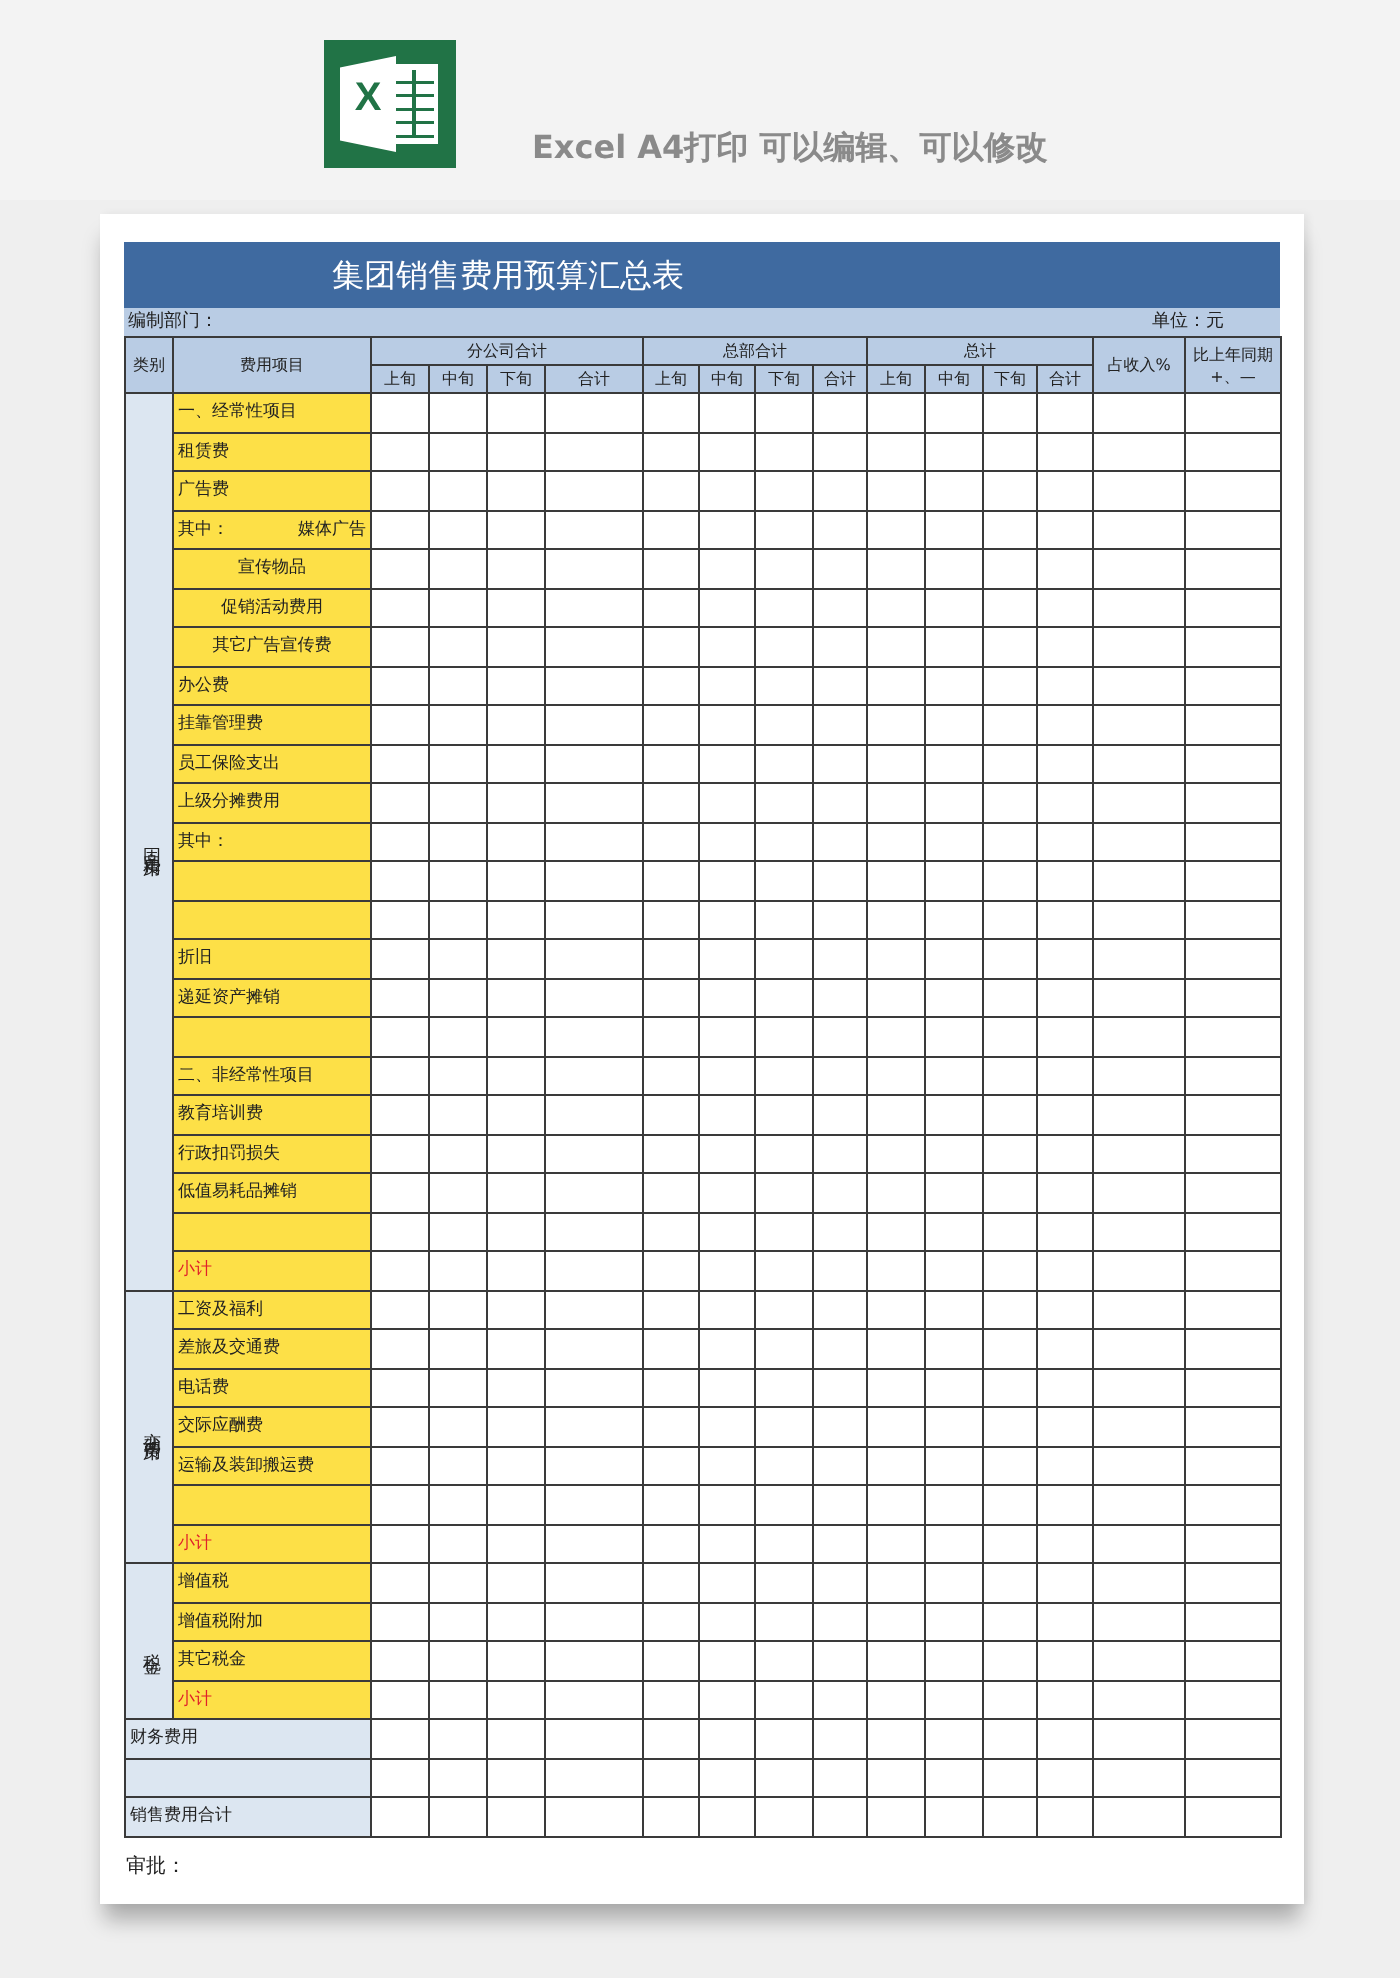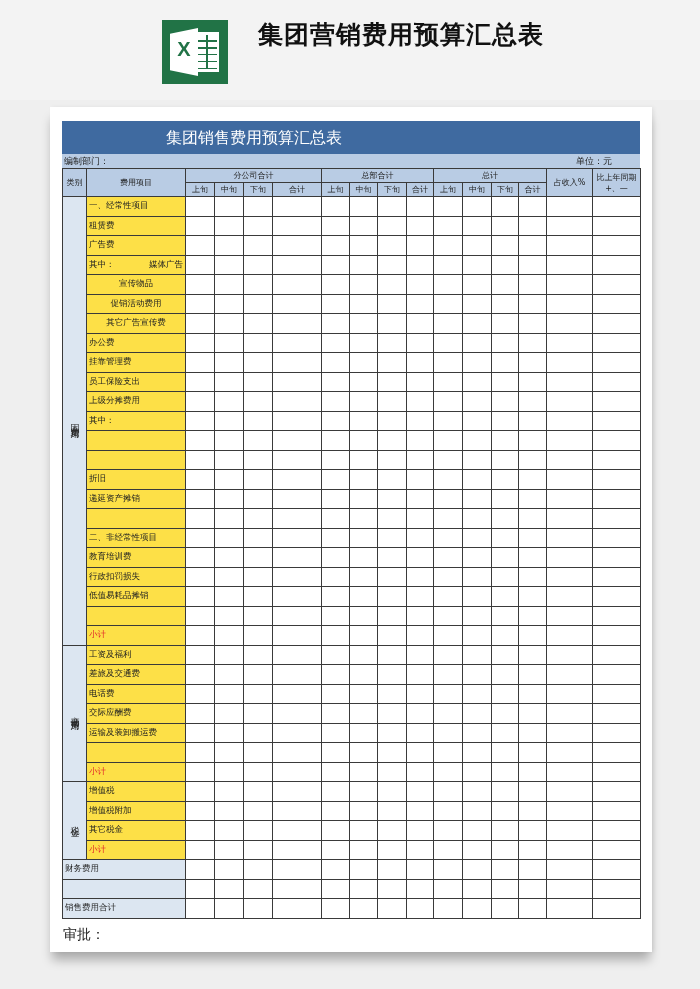--- a/index.html
+++ b/index.html
@@ -36,34 +36,34 @@
   table.grid td { border:1px solid #3a3a3a; padding:0 2px; height:18.5px; overflow:hidden; white-space:nowrap; }
   table.grid thead td { height:13px; background:#b9cce4; text-align:center; font-size:8px; padding:0; }
   table.grid thead td.tall { height:27px; }
   td.cat { background:#dce6f1; text-align:center; vertical-align:middle; writing-mode:vertical-rl; text-orientation:upright;
     font-size:9px; letter-spacing:2px; }
   td.item { background:#fde047; }
   td.item.right { text-align:center; }
   td.item.red { color:#e0202a; }
   td.val { background:#fff; }
   td.wide { background:#dce6f1; text-align:left; }
-  .approve { position:absolute; left:63px; top:926px; font-size:14px; color:#222; }
+  .approve { position:absolute; left:63px; top:926px; font-size:10px; color:#222; }
   .split { display:flex; justify-content:space-between; }
 </style>
 </head>
 <body>
 
 <div class="banner">
   <div class="xl-icon">
     <div class="sheet"></div>
     <div class="grid"></div>
     <div class="book"></div>
     <div class="x">X</div>
   </div>
-  <div class="main-title">集团营销费用预算汇总表</div>
+  <div class="sub-title">Excel A4打印 可以编辑、可以修改</div>
 </div>
 
 <div class="paper"></div>
 
 <div class="sheet-title">
   <span>集团销售费用预算汇总表</span>
 </div>
 <div class="meta-row">
   <span class="dept">编制部门：</span>
   <span class="unit">单位：元</span>

